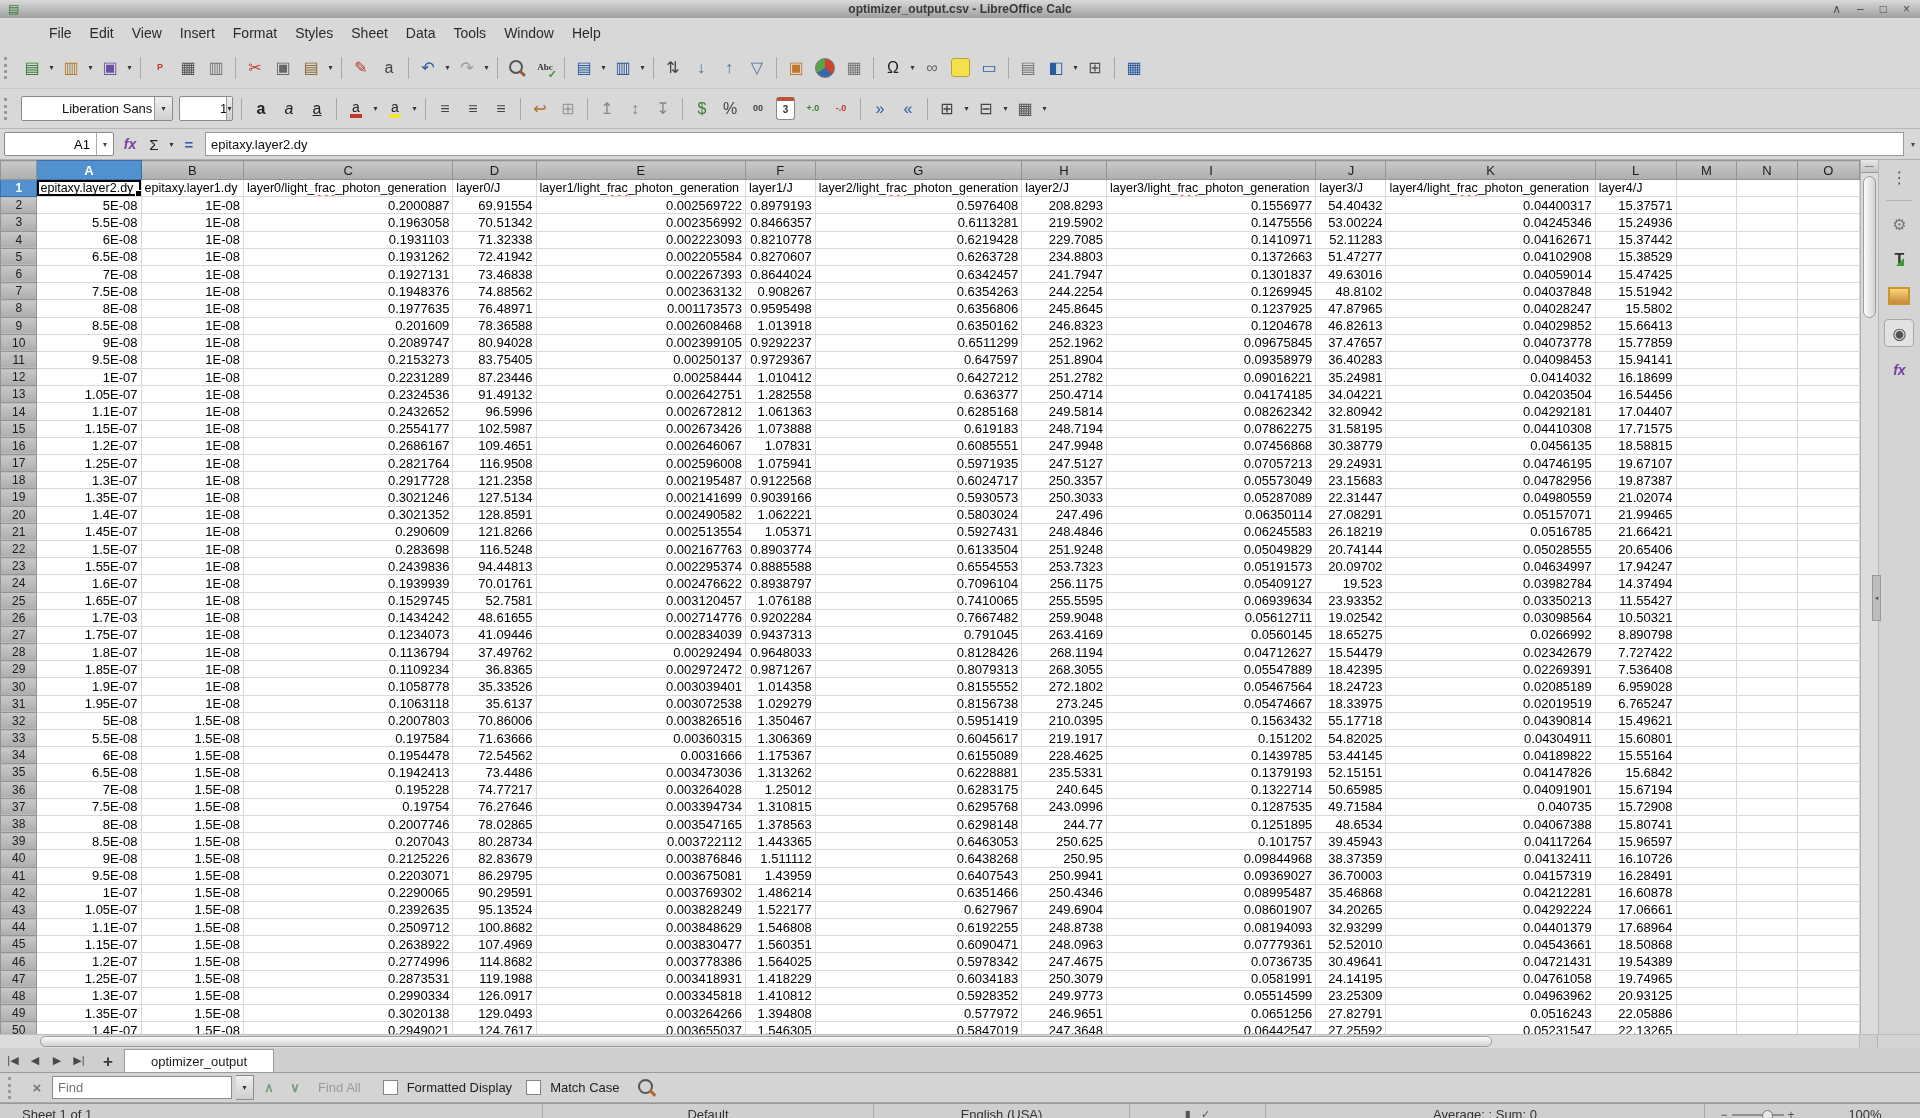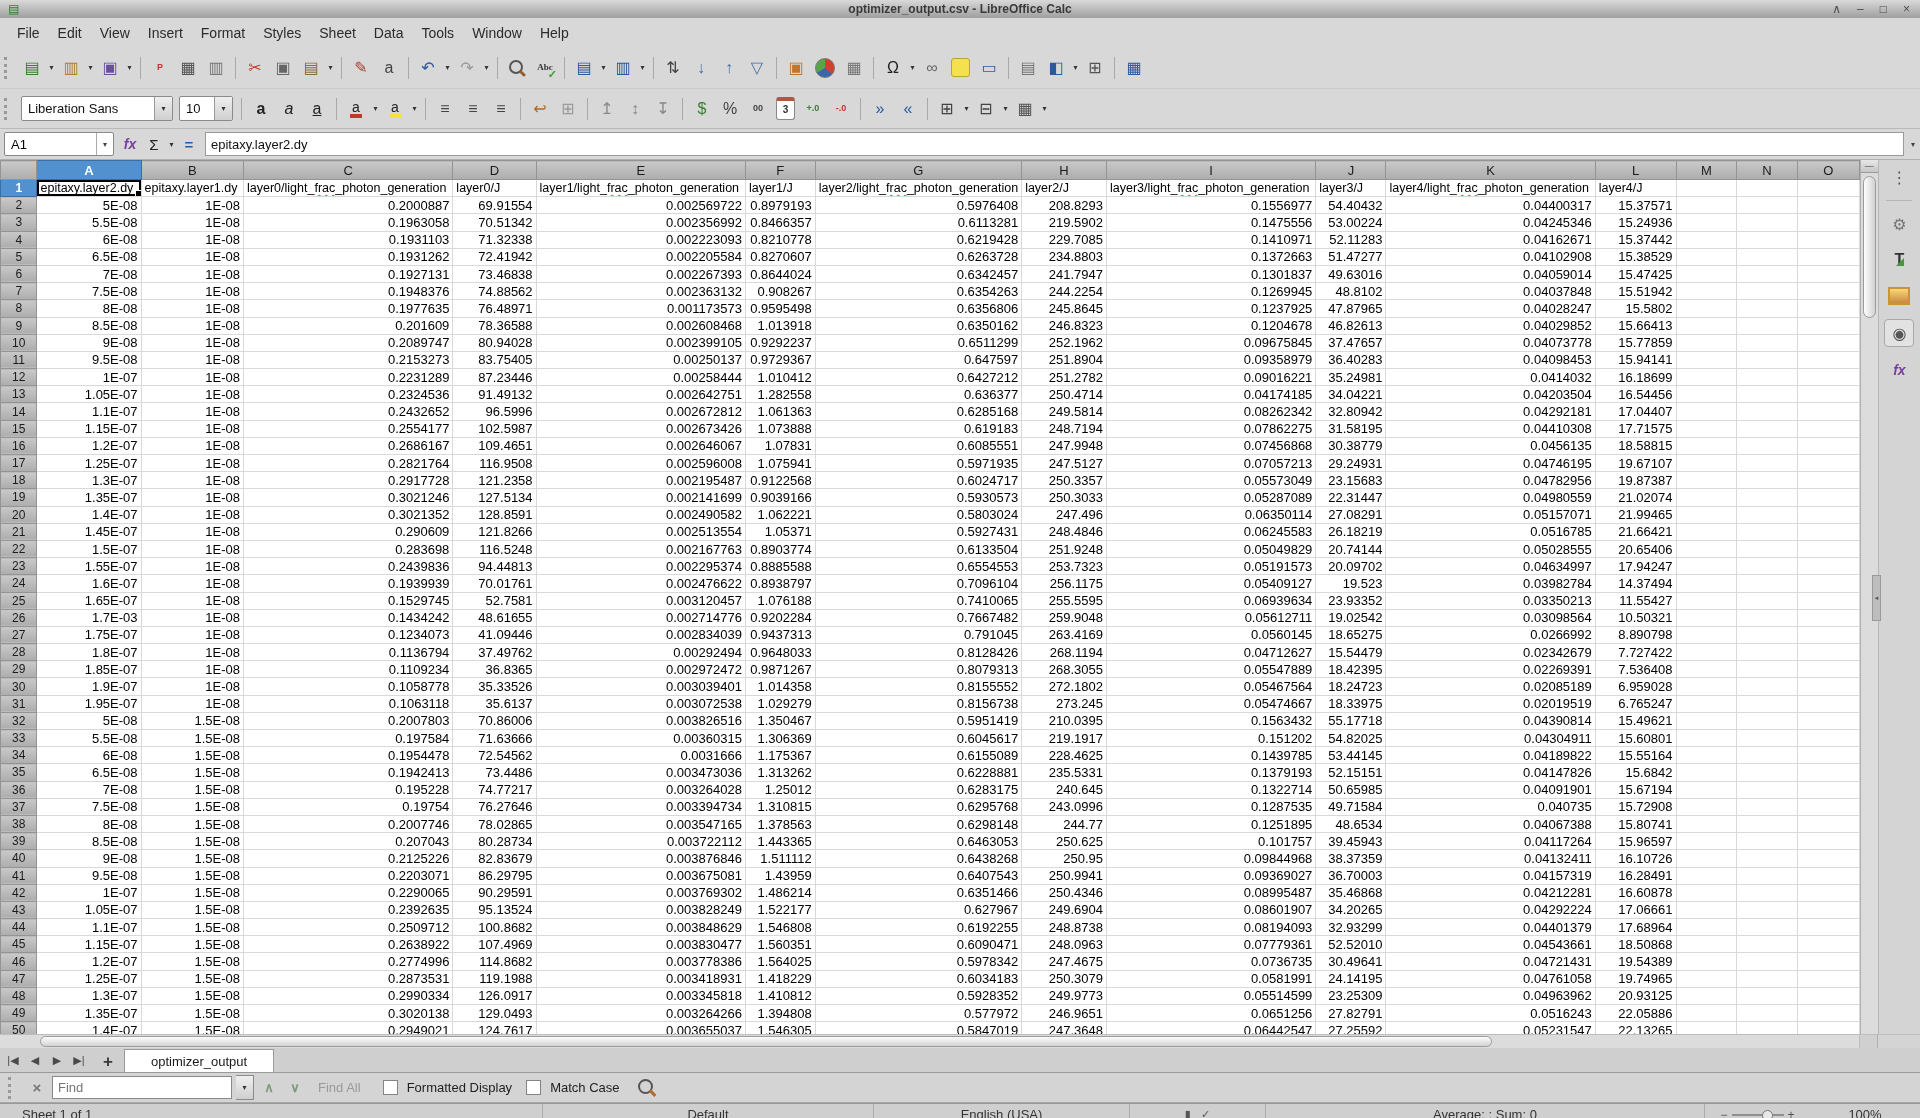--- a/index.html
+++ b/index.html
@@ -4,48 +4,48 @@
 <style>
   html,body{margin:0;padding:0;background:#555;}
   .app{width:1920px;height:1118px;display:flex;flex-direction:column;font-family:"Liberation Sans",sans-serif;background:#d8d8d8;overflow:hidden;position:relative;user-select:none;}
   
   .titlebar{flex:0 0 18px;background:linear-gradient(#d9d9d9,#9f9f9f);position:relative;display:flex;align-items:center;}
   .titlebar .title{position:absolute;left:0;right:0;text-align:center;font-size:12px;font-weight:bold;color:#3a3a3a;}
   .appicon{margin-left:8px;font-size:12px;color:#2e7d32;z-index:2;}
   .winctl{position:absolute;right:10px;top:0;display:flex;gap:16px;color:#4d4d4d;font-size:12px;line-height:18px;z-index:2;}
   .winctl span{cursor:default;}
   
-  .menubar{flex:0 0 29px;display:flex;align-items:center;padding-left:8px;}
+  .menubar{flex:0 0 29px;display:flex;align-items:center;padding-left:8px;margin-left:32px;}
   .menu-item{padding:5px 9px;font-size:14px;color:#2b2b2b;border-radius:2px;}
   
   .toolbar{display:flex;align-items:center;flex:0 0 auto;}
   .main-toolbar{height:41px;border-bottom:1px solid #c9c9c9;}
   .format-toolbar{height:39px;border-bottom:1px solid #b9b9b9;}
   .grip{width:5px;height:22px;border-left:3px dotted #999;margin:0 6px 0 4px;}
   .tbtn{min-width:26px;height:26px;display:flex;align-items:center;justify-content:center;border-radius:3px;margin:0 1px;position:relative;}
   .tbtn .glyph{font-size:16px;line-height:1;}
   .tbtn.txt .glyph{font-size:9px;font-weight:bold;letter-spacing:0;}
   .ddarrow{width:11px;height:26px;font-size:8px;color:#333;display:flex;align-items:center;justify-content:center;}
   .tsep{width:1px;height:22px;background:#a8a8a8;margin:0 5px;}
   .combo{background:#fff;border:1px solid #8a8a8a;height:23px;display:flex;align-items:center;border-radius:2px;margin:0 3px;}
-  .combo .cval{padding:0 6px;font-size:13px;color:#111;flex:1;white-space:nowrap;overflow:hidden;}
+  .combo .cval{padding:0 6px;font-size:13px;color:#111;flex:1;white-space:nowrap;overflow:hidden;margin-left:34px;}
   .combo .cdd{width:17px;height:100%;border-left:1px solid #9a9a9a;background:linear-gradient(#efefef,#cfcfcf);display:flex;align-items:center;justify-content:center;font-size:8px;color:#333;}
   .note{background:#f5e04d;border:1px solid #b7a52e;width:17px;height:17px;min-width:17px;margin:4px 5px;}
   .pie{width:18px;height:18px;min-width:18px;border-radius:50%;background:conic-gradient(#d0402e 0 130deg,#3a67a8 130deg 240deg,#58a447 240deg 360deg);margin:4px 5px;border:1px solid #777;}
   .cal .glyph{font-size:10px;font-weight:bold;color:#333;}
   .cal{background:#fff;border:1px solid #888;width:17px;height:18px;min-width:17px;margin:4px 4px;border-top:4px solid #b5553a;}
   .mag::before{content:"";width:10px;height:10px;border:2px solid #555;border-radius:50%;position:absolute;left:5px;top:5px;}
   .mag::after{content:"";width:3px;height:7px;background:#9a5b2d;position:absolute;left:17px;top:15px;transform:rotate(-45deg);border-radius:1px;}
   .abc::after{content:"✓";color:#3f9c35;font-size:11px;font-weight:bold;position:absolute;right:1px;bottom:0;}
   .fcolor .glyph{border-bottom:4px solid #c0392b;padding:0 2px;font-size:14px;}
   .hcolor .glyph{border-bottom:4px solid #f2e23a;padding:0 2px;font-size:14px;}
   
   .formulabar{flex:0 0 30px;display:flex;align-items:center;background:#d8d8d8;border-bottom:1px solid #b0b0b0;padding-left:4px;}
   .namebox{width:108px;height:22px;background:#fff;border:1px solid #8a8a8a;display:flex;align-items:center;border-radius:2px;}
-  .namebox .nval{flex:1;padding:0 6px;font-size:13px;}
+  .namebox .nval{flex:1;padding:0 6px;font-size:13px;text-align:right;}
   .namebox .cdd{width:16px;height:100%;display:flex;align-items:center;justify-content:center;font-size:8px;color:#444;border-left:1px solid #aaa;}
   .fbicons{display:flex;align-items:center;margin:0 4px;}
   .fbtn{width:24px;height:24px;display:flex;align-items:center;justify-content:center;font-size:15px;}
   .fx{color:#7b3f9d;font-style:italic;font-weight:bold;font-size:14px;}
   .sigma{color:#222;}
   .equals{color:#2c5aa0;font-weight:bold;}
   .finput{flex:1;height:22px;background:#fff;border:1px solid #9a9a9a;font-family:"Liberation Sans",sans-serif;font-size:13px;padding:0 5px;margin-right:2px;color:#111;}
   .fbexp{width:14px;font-size:8px;color:#444;text-align:center;}
   
   .body{flex:0 0 874px;display:flex;overflow:hidden;background:#fff;}

